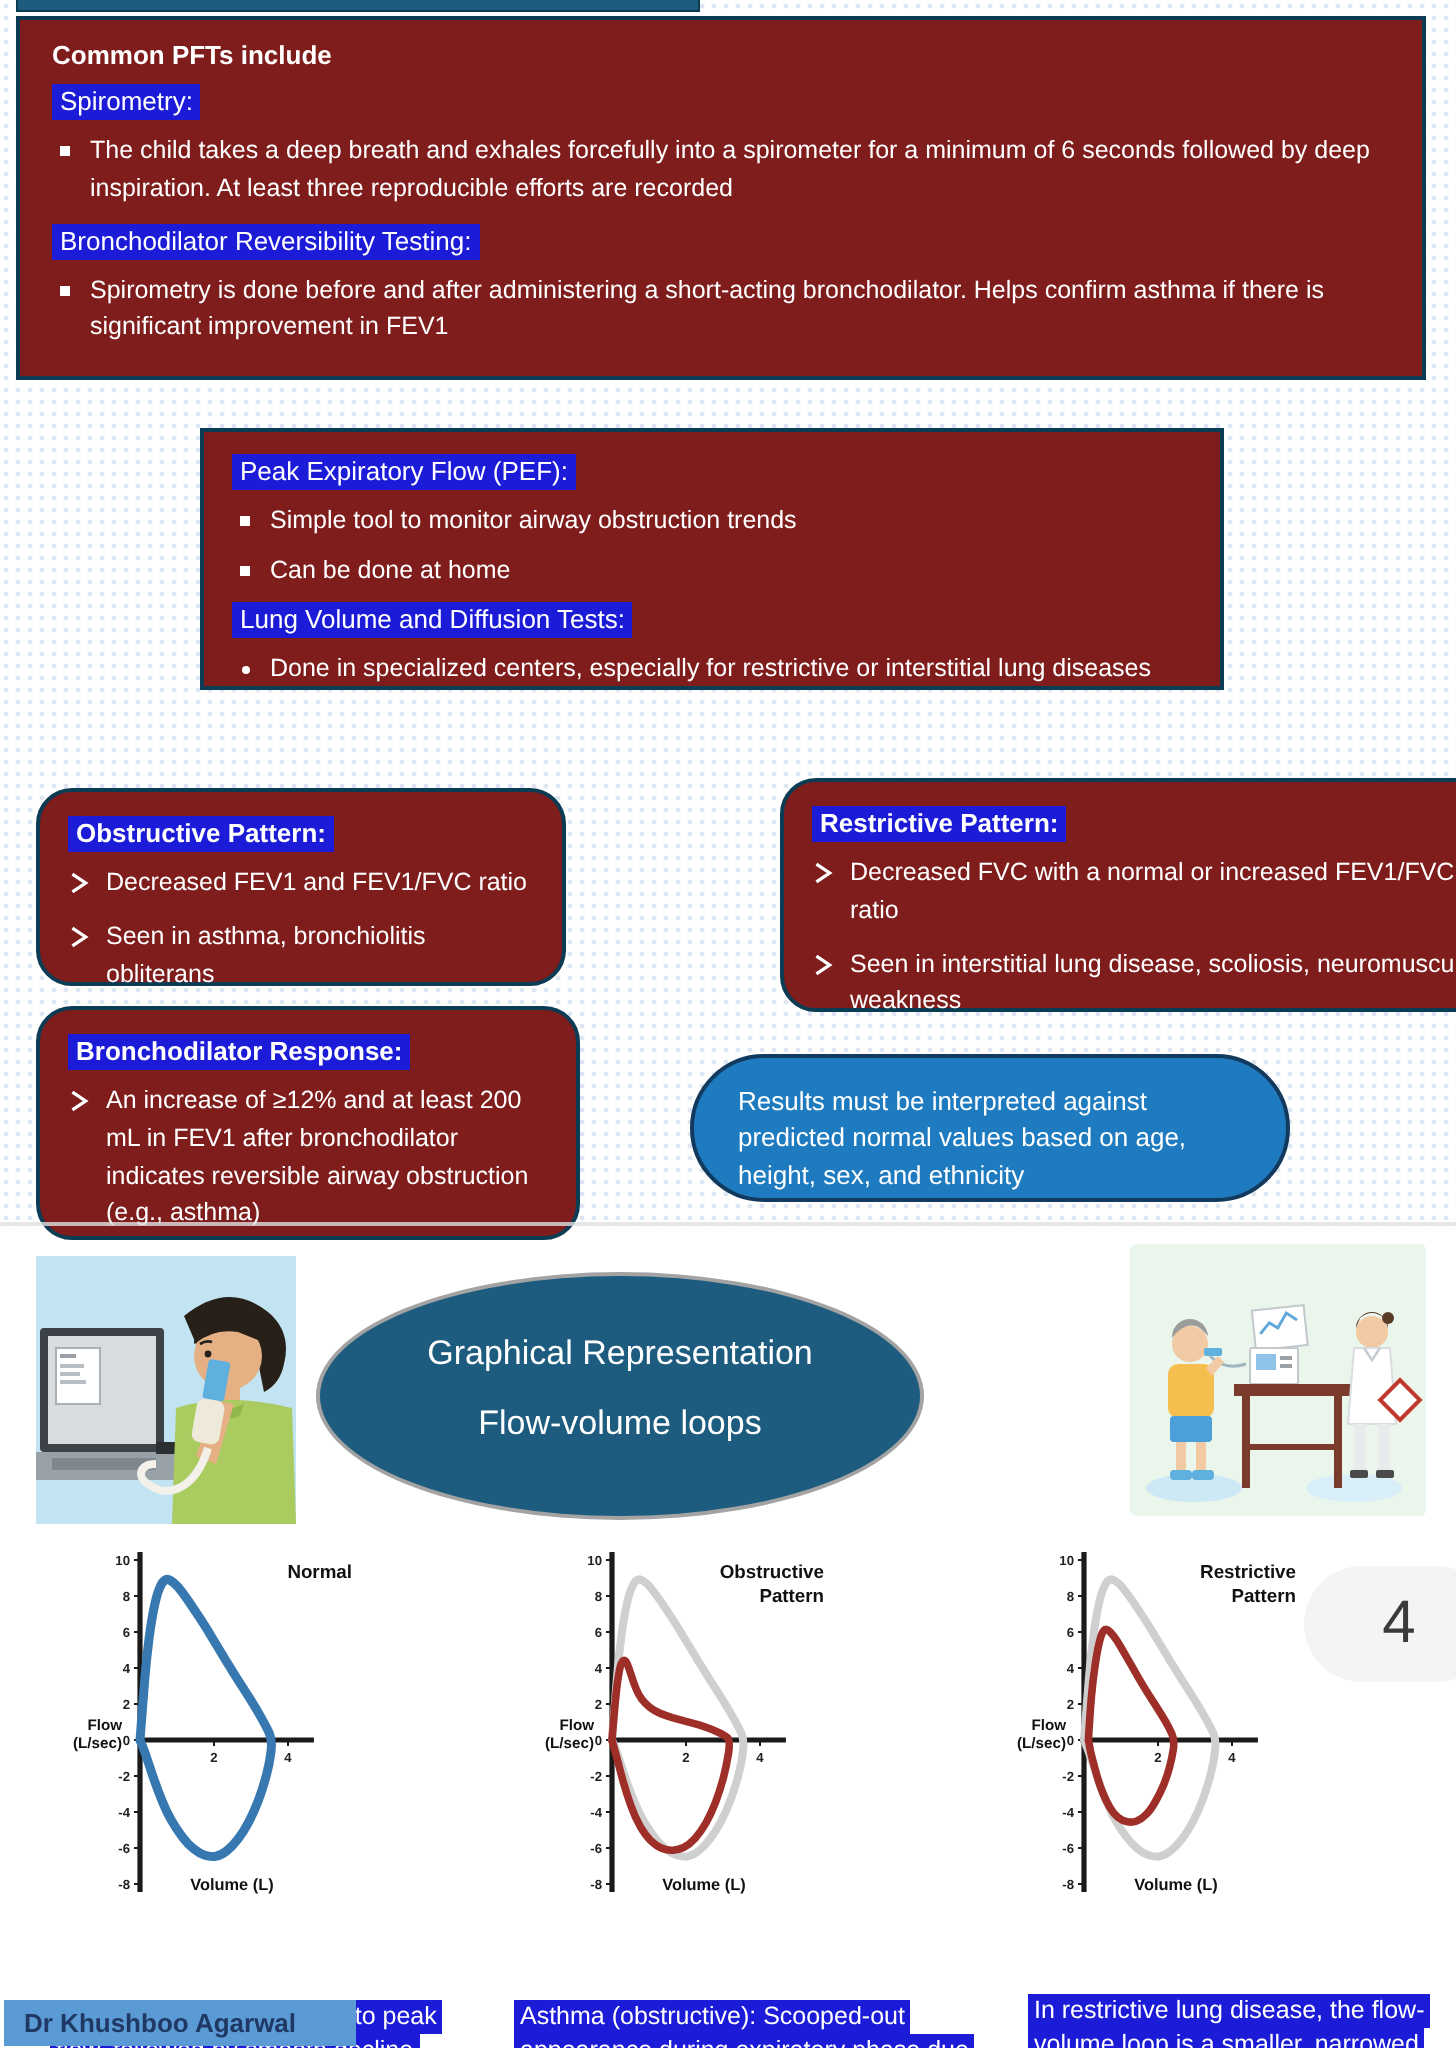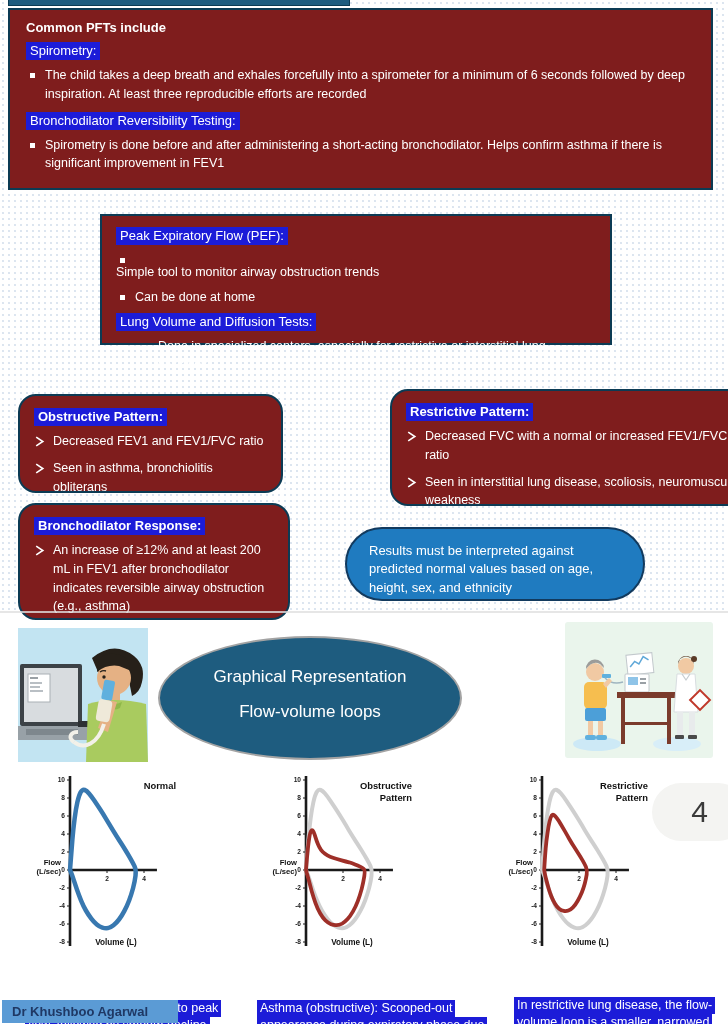--- a/index.html
+++ b/index.html
@@ -54,30 +54,30 @@
       </div>
     <div class="heading"><span class="hl">Bronchodilator Reversibility Testing:</span></div>
     <div class="bullet">
         <span class="sqm"></span>
         <span class="txt">Spirometry is done before and after administering a short-acting bronchodilator. Helps confirm asthma if there is significant improvement in FEV1</span>
       </div>
   </div>
 
   <div class="darkbox" style="left:100px;top:214px;width:512px;height:131px;padding:8px 14px;">
     <div class="heading"><span class="hl">Peak Expiratory Flow (PEF):</span></div>
-    <div class="bullet" style="margin:3px 0 6px;flex-direction:column;">
+    <div class="bullet" style="margin:3px 0 6px;">
         <span class="sqm"></span>
         <span class="txt">Simple tool to monitor airway obstruction trends</span>
       </div>
     <div class="bullet" style="margin:6px 0 6px;">
         <span class="sqm"></span>
         <span class="txt">Can be done at home</span>
       </div>
     <div class="heading"><span class="hl">Lung Volume and Diffusion Tests:</span></div>
-    <div class="bullet" style="margin:3px 0 0;gap:23px;">
+    <div class="bullet" style="margin:3px 0 0;">
         <span class="dotm"></span>
         <span class="txt">Done in specialized centers, especially for restrictive or interstitial lung diseases</span>
       </div>
   </div>
 
 
   <div class="darkbox rounded" style="left:18px;top:394px;width:265px;height:99px;padding:9px 14px;">
     <div class="heading bold"><span class="hl">Obstructive Pattern:</span></div>
     <div class="bullet">
         <svg class="arr" viewBox="0 0 10 10">

